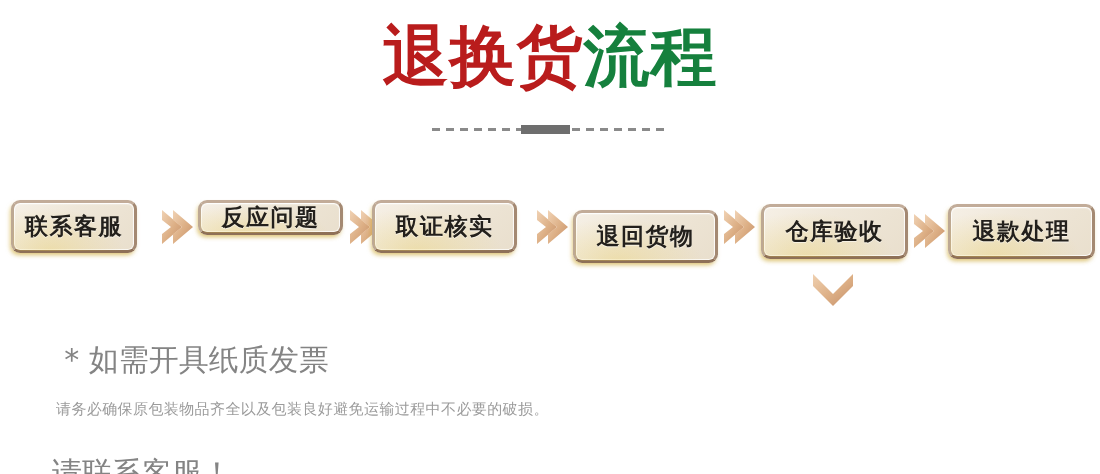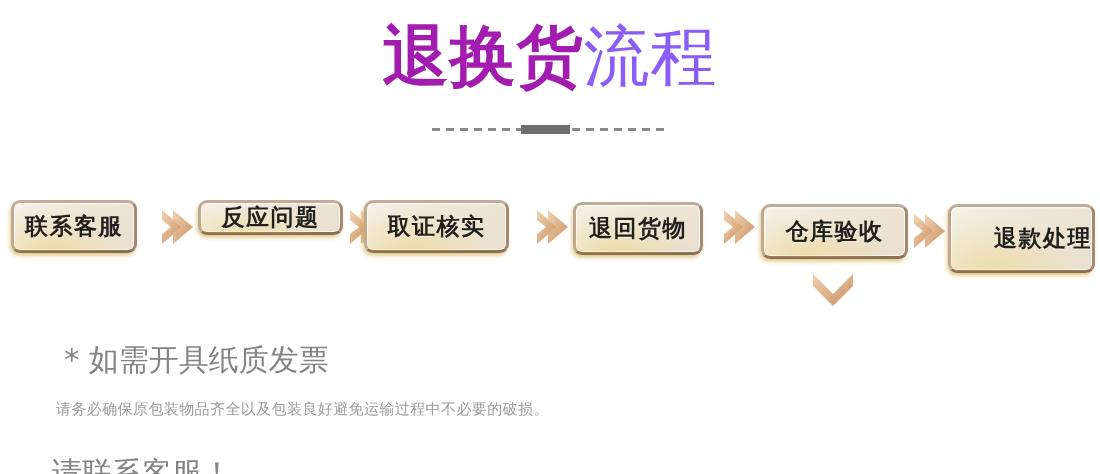--- a/index.html
+++ b/index.html
@@ -33,22 +33,22 @@
     text-align: center;
     line-height: 1;
   }
   .title {
     font-size: 66px;
     font-weight: bold;
     letter-spacing: 1px;
     white-space: nowrap;
     font-family: "DejaVu Sans", "Liberation Sans", sans-serif;
   }
-  .title .t-accent { color: #a21caf; }
-  .title .t-dark   { color: #8b5cf6; font-weight: 400; }
+  .title .t-accent { color: #b91c1c; }
+  .title .t-dark   { color: #15803d; font-weight: 700; }
 
   
   .divider {
     position: absolute;
     top: 124px;
     left: 0;
     width: 1100px;
     height: 12px;
   }
   .divider .dash-line {
@@ -114,24 +114,24 @@
     font-size: 23px;
     letter-spacing: 1.5px;
     color: #23201c;
     text-shadow: 0 1px 0 rgba(255,255,255,0.55);
     white-space: nowrap;
   }
 
   
   .b1 { left: 11px;  top: 2px;  width: 126px; height: 53px; }
   .b2 { left: 198px; top: 2px;  width: 145px; height: 35px; }
-  .b3 { left: 364px; top: 2px;  width: 145px; height: 53px; }
-  .b4 { left: 573px; top: 4px;  width: 130px; height: 53px; }
+  .b3 { left: 372px; top: 2px;  width: 145px; height: 53px; }
+  .b4 { left: 573px; top: 12px;  width: 145px; height: 53px; }
   .b5 { left: 761px; top: 6px;  width: 147px; height: 55px; }
-  .b6 { left: 948px; top: 6px;  width: 147px; height: 69px; justify-content: flex-end; }
+  .b6 { left: 948px; top: 6px;  width: 147px; height: 55px; }
 
   
   .branch-box {
     position: absolute;
     left: 761px;
     top: 318px;
     width: 147px;
     height: 55px;
   }
 

